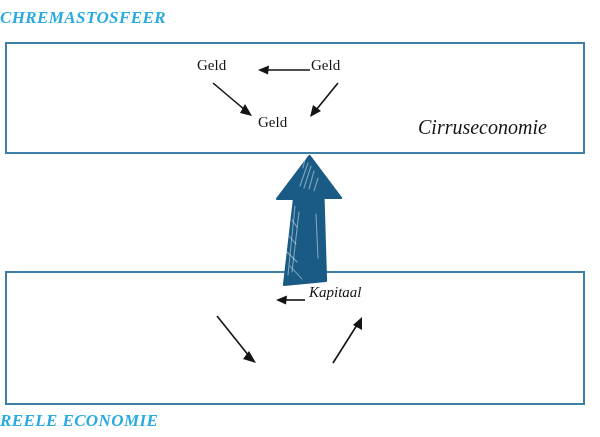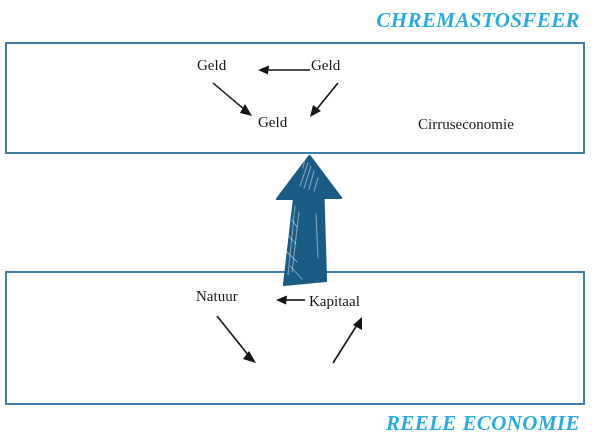--- a/index.html
+++ b/index.html
@@ -15,26 +15,26 @@
     background: #ffffff;
     overflow: hidden;
     font-family: "Liberation Serif", "DejaVu Serif", serif;
   }
 
   
   .section-title {
     position: absolute;
     left: 0;
     width: 580px;
-    text-align: right;
+    text-align: left;
     color: #29abe2;
     font-family: "Liberation Serif", "DejaVu Serif", serif;
     font-style: italic;
     font-weight: 700;
-    font-size: 21px;
+    font-size: 17px;
     letter-spacing: 0.4px;
     white-space: nowrap;
   }
   #title-top { top: 8px; }
   #title-bottom { top: 411px; }
 
   
   .sphere-box {
     position: absolute;
     box-sizing: border-box;
@@ -60,34 +60,35 @@
     color: #141414;
     font-family: "Liberation Serif", "DejaVu Serif", serif;
     font-size: 15px;
     line-height: 1;
     white-space: nowrap;
   }
   .corner-label {
     position: absolute;
     color: #141414;
     font-family: "Liberation Serif", "DejaVu Serif", serif;
-    font-size: 15px;
+    font-style: italic;
+    font-size: 20px;
     line-height: 1;
     white-space: nowrap;
   }
 
   
   #node-geld-left   { left: 197px; top: 58px; }
   #node-geld-right  { left: 311px; top: 58px; }
   #node-geld-bottom { left: 258px; top: 115px; }
   #label-cirrus     { left: 418px; top: 117px; }
 
   
   #node-natuur   { left: 196px; top: 289px; }
-  #node-kapitaal { left: 309px; top: 294px; }
+  #node-kapitaal { left: 309px; top: 285px; font-style: italic; }
   #node-arbeid   { left: 261px; top: 366px; }
 
   
   .arrow-layer {
     position: absolute;
     left: 0;
     top: 0;
     width: 600px;
     height: 437px;
     pointer-events: none;
@@ -127,21 +128,20 @@
   <div id="node-geld-left" class="node">Geld</div>
 
   <div id="node-geld-right" class="node">Geld</div>
 
   <div id="node-geld-bottom" class="node">Geld</div>
 
   <div id="label-cirrus" class="corner-label">Cirruseconomie</div>
 
   <div id="box-bottom" class="sphere-box"></div>
 
-  <div id="node-natuur" class="node">Natuur</div>
 
   <div id="node-kapitaal" class="node">Kapitaal</div>
 
 
   <div id="title-bottom" class="section-title">REELE ECONOMIE</div>
 
   <svg class="arrow-layer" viewBox="0 0 600 437" xmlns="http://www.w3.org/2000/svg">
 
     <g>
       <line class="thin-arrow-line" x1="310" y1="70" x2="266" y2="70"></line>

